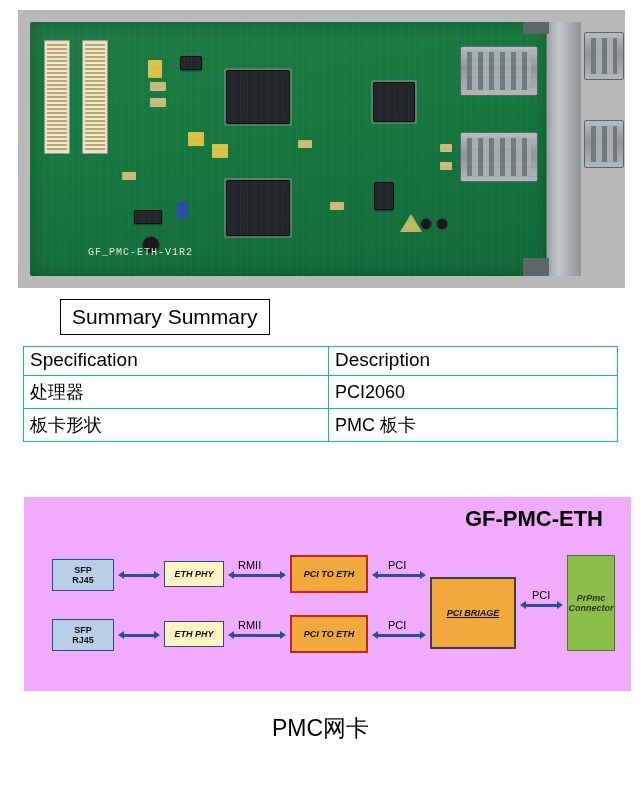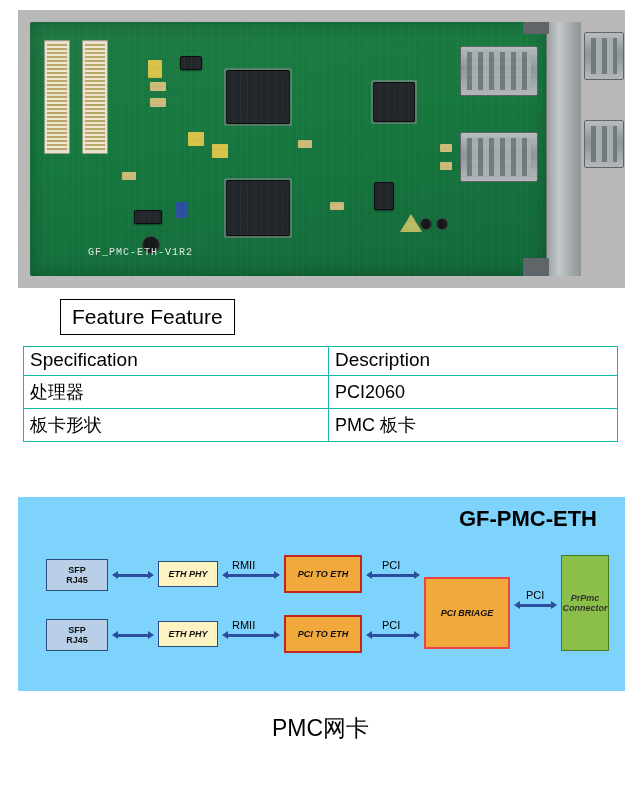--- a/index.html
+++ b/index.html
@@ -165,25 +165,25 @@
   }
   table.spec td {
     font-size: 18px;
     line-height: 1.45;
   }
   table.spec col.c1 { width: 305px; }
 
   
   .diagram {
     position: absolute;
-    left: 18px;
+    left: 24px;
     top: 497px;
     width: 607px;
     height: 194px;
-    background: #7dd3fc;
+    background: #f0abfc;
   }
   .diagram-title {
     position: absolute;
     right: 28px;
     top: 9px;
     font-size: 22px;
     font-weight: bold;
     color: #000;
   }
   .blk {
@@ -207,21 +207,22 @@
   .blk.phy {
     background: #fdf3c3;
     border: 1px solid #2a4d7a;
   }
   .blk.pci2eth {
     background: #f0a93a;
     border: 2px solid #c0271c;
   }
   .blk.bridge {
     background: #f0a93a;
-    border: 2px solid #ef4444;
+    border: 2px solid #404040;
+    text-decoration: underline;
   }
   .blk.prpmc {
     background: #8cbf4a;
     border: 1px solid #4a7a20;
     color: #333;
   }
   .arrow {
     position: absolute;
     height: 3px;
     background: #2a4d9e;
@@ -300,21 +301,21 @@
   </div>
 
   <div class="faceplate" style="left:528px; top:12px; width:34px; height:254px;"></div>
   <div class="cage" style="left:566px; top:22px; width:38px; height:46px;"></div>
   <div class="cage" style="left:566px; top:110px; width:38px; height:46px;"></div>
   <div class="fp-tab" style="left:505px; top:12px; width:26px; height:12px;"></div>
   <div class="fp-tab" style="left:505px; top:248px; width:26px; height:18px;"></div>
 </div>
 
 <div class="feature-box">
-  <span>Feature Feature</span>
+  <span>Summary Summary</span>
 </div>
 
 <table class="spec">
   <colgroup>
       <col class="c1">
       <col>
     </colgroup>
   <thead>
     <tr>
       <th>Specification</th>

